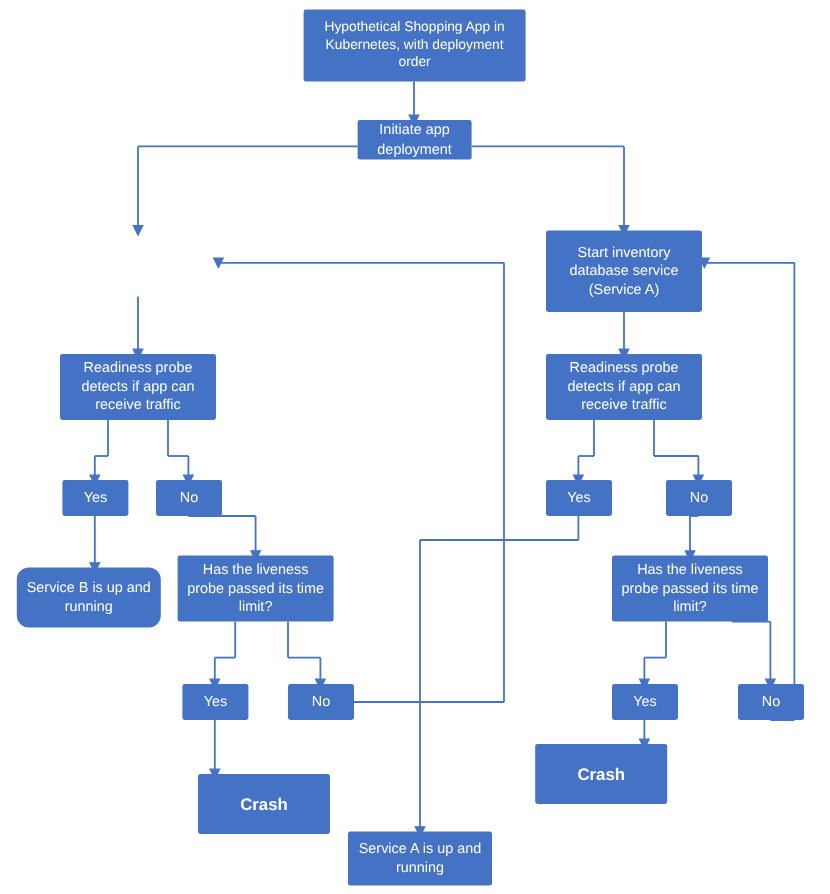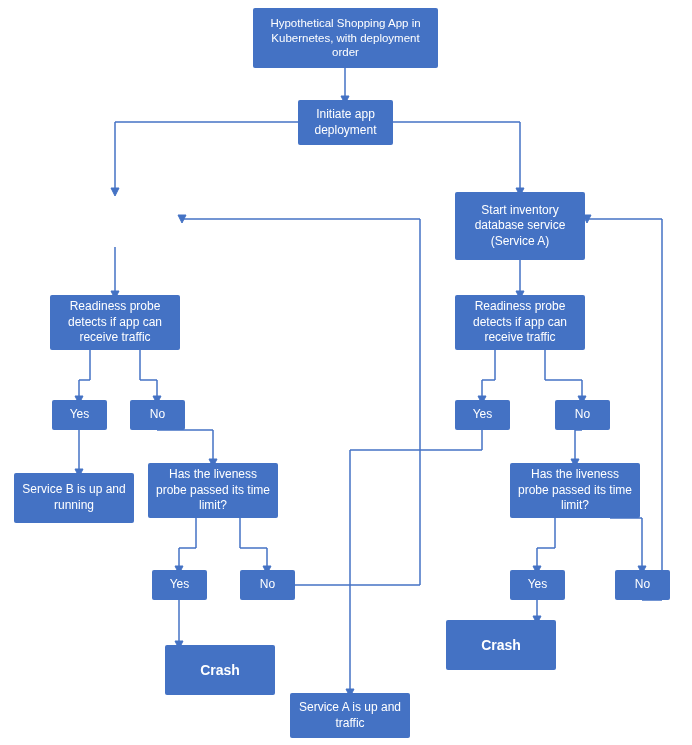--- a/index.html
+++ b/index.html
@@ -140,21 +140,21 @@
     <line x1="662" y1="600" x2="662" y2="219"></line>
     <line x1="662" y1="219" x2="587" y2="219"></line>
     <polygon points="583,215 587,223 591,215"></polygon>
 
   </svg>
 
   <div class="box" style="left:253px;top:8px;width:185px;height:60px;font-size:11.5px;">Hypothetical Shopping App
 in Kubernetes, with
 deployment order</div>
 
-  <div class="box" style="left:298px;top:100px;width:95px;height:45px;">Initiate app
+  <div class="box" style="left:298px;top:100px;width:95px;height:33px;">Initiate app
 deployment</div>
 
 
   <div class="box" style="left:455px;top:192px;width:130px;height:68px;">Start inventory
 database service
 (Service A)</div>
 
   <div class="box" style="left:50px;top:295px;width:130px;height:55px;">Readiness probe
 detects if app can
 receive traffic</div>
@@ -164,21 +164,21 @@
 receive traffic</div>
 
   <div class="box" style="left:52px;top:400px;width:55px;height:30px;">Yes</div>
 
   <div class="box" style="left:130px;top:400px;width:55px;height:30px;">No</div>
 
   <div class="box" style="left:455px;top:400px;width:55px;height:30px;">Yes</div>
 
   <div class="box" style="left:555px;top:400px;width:55px;height:30px;">No</div>
 
-  <div class="box" style="left:14px;top:473px;width:120px;height:50px;">Service B is up
+  <div class="box" style="left:14px;top:473px;width:120px;height:50px;border-radius:10px;">Service B is up
 and running</div>
 
   <div class="box" style="left:148px;top:463px;width:130px;height:55px;">Has the liveness
 probe passed its
 time limit?</div>
 
   <div class="box" style="left:510px;top:463px;width:130px;height:55px;">Has the liveness
 probe passed its
 time limit?</div>
 
@@ -188,15 +188,15 @@
 
   <div class="box" style="left:510px;top:570px;width:55px;height:30px;">Yes</div>
 
   <div class="box" style="left:615px;top:570px;width:55px;height:30px;">No</div>
 
   <div class="box" style="left:165px;top:645px;width:110px;height:50px;font-size:14px;font-weight:bold;">Crash</div>
 
   <div class="box" style="left:446px;top:620px;width:110px;height:50px;font-size:14px;font-weight:bold;">Crash</div>
 
   <div class="box" style="left:290px;top:693px;width:120px;height:45px;">Service A is up
-and traffic</div>
+and running</div>
 
 </div>
 
 </body></html>

